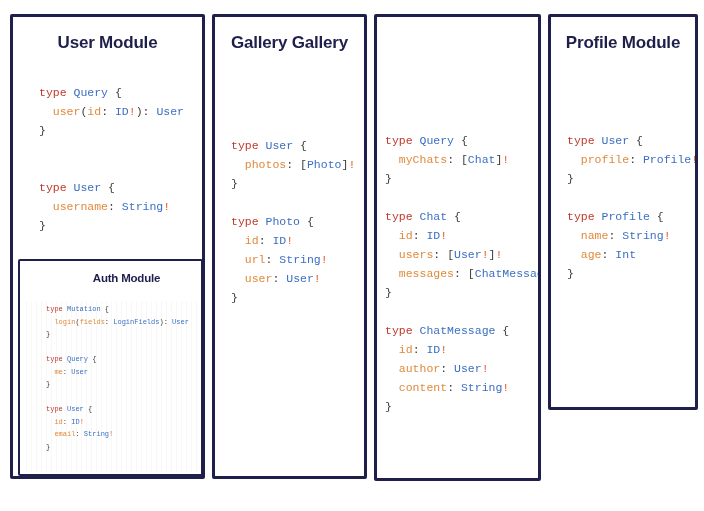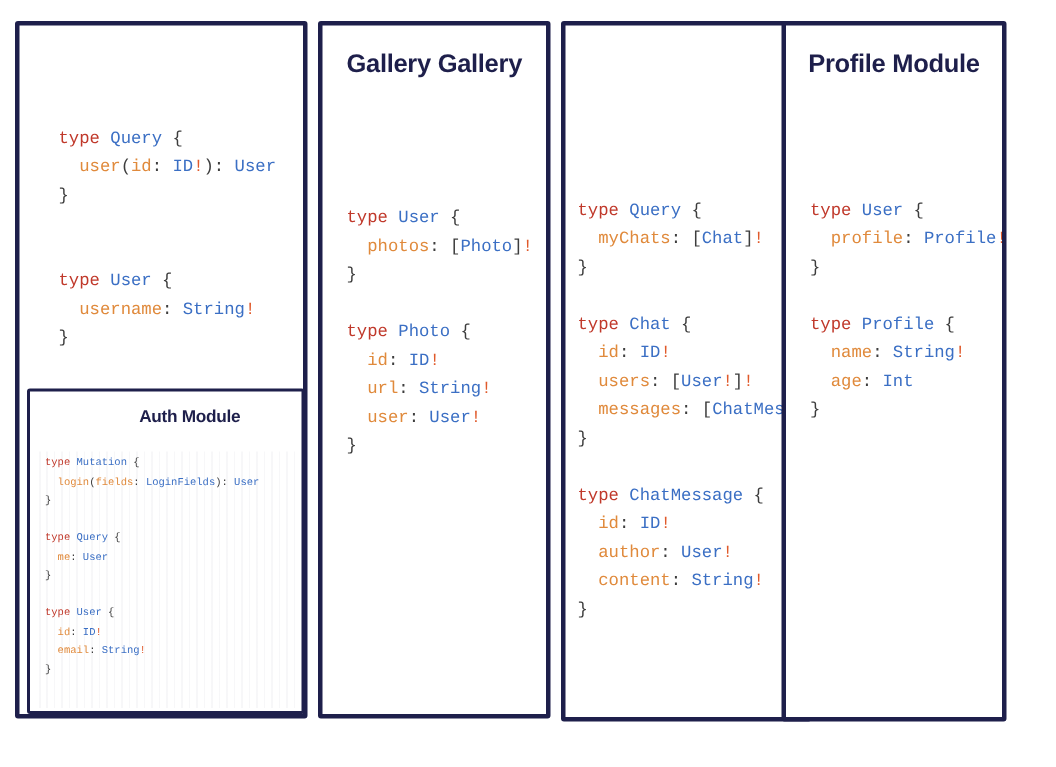--- a/index.html
+++ b/index.html
@@ -35,21 +35,21 @@
     text-align: center;
     font-family: "Liberation Sans", sans-serif;
     font-weight: bold;
     color: #1e1f4b;
     letter-spacing: -0.2px;
   }
 
   .card-user      { left: 10px;  top: 14px;  width: 195px; height: 465px; }
   .card-gallery   { left: 212px; top: 14px;  width: 155px; height: 465px; }
   .card-chat      { left: 374px; top: 14px;  width: 167px; height: 467px; }
-  .card-profile   { left: 521px; top: 14px;  width: 150px; height: 467px; }
+  .card-profile   { left: 548px; top: 14px;  width: 150px; height: 396px; }
 
   .card-user .module-title,
   .card-gallery .module-title,
   .card-chat .module-title,
   .card-profile .module-title {
     font-size: 17px;
     margin-top: 16px;
     margin-bottom: 0;
   }
 
@@ -114,28 +114,29 @@
       );
   }
 
   .code-pos { position: absolute; }
 
   
   .user-code    { left: 26px; top: 66px; }
   .gallery-code { left: 16px; top: 119px; }
   .chat-code    { left: 8px;  top: 114px; }
   .profile-code { left: 16px; top: 114px; }
-  .auth-code    { left: 4px;  top: 2px; }
+  .auth-code    { left: 20px;  top: 2px; }
 </style>
 </head>
 <body>
 
 <div id="board">
 
   <div class="module-card card-user">
+    <div class="module-title">User Module</div>
     <div class="code-block code-main code-pos user-code"><div><span class="t-kw">type </span><span class="t-type">Query</span><span class="t-pun"> {</span></div><div><span class="t-pun">  </span><span class="t-fld">user</span><span class="t-pun">(</span><span class="t-fld">id</span><span class="t-pun">: </span><span class="t-type">ID</span><span class="t-bang">!</span><span class="t-pun">): </span><span class="t-type">User</span></div><div><span class="t-pun">}</span></div><div>&nbsp;</div><div>&nbsp;</div><div><span class="t-kw">type </span><span class="t-type">User</span><span class="t-pun"> {</span></div><div><span class="t-pun">  </span><span class="t-fld">username</span><span class="t-pun">: </span><span class="t-type">String</span><span class="t-bang">!</span></div><div><span class="t-pun">}</span></div></div>
 
     <div class="auth-card">
       <div class="module-title">Auth Module</div>
       <div class="auth-code-wrap">
         <div class="code-block code-small code-pos auth-code"><div><span class="t-kw">type </span><span class="t-type">Mutation</span><span class="t-pun"> {</span></div><div><span class="t-pun">  </span><span class="t-fld">login</span><span class="t-pun">(</span><span class="t-fld">fields</span><span class="t-pun">: </span><span class="t-type">LoginFields</span><span class="t-pun">): </span><span class="t-type">User</span></div><div><span class="t-pun">}</span></div><div>&nbsp;</div><div><span class="t-kw">type </span><span class="t-type">Query</span><span class="t-pun"> {</span></div><div><span class="t-pun">  </span><span class="t-fld">me</span><span class="t-pun">: </span><span class="t-type">User</span></div><div><span class="t-pun">}</span></div><div>&nbsp;</div><div><span class="t-kw">type </span><span class="t-type">User</span><span class="t-pun"> {</span></div><div><span class="t-pun">  </span><span class="t-fld">id</span><span class="t-pun">: </span><span class="t-type">ID</span><span class="t-bang">!</span></div><div><span class="t-pun">  </span><span class="t-fld">email</span><span class="t-pun">: </span><span class="t-type">String</span><span class="t-bang">!</span></div><div><span class="t-pun">}</span></div></div>
       </div>
     </div>
   </div>
 

